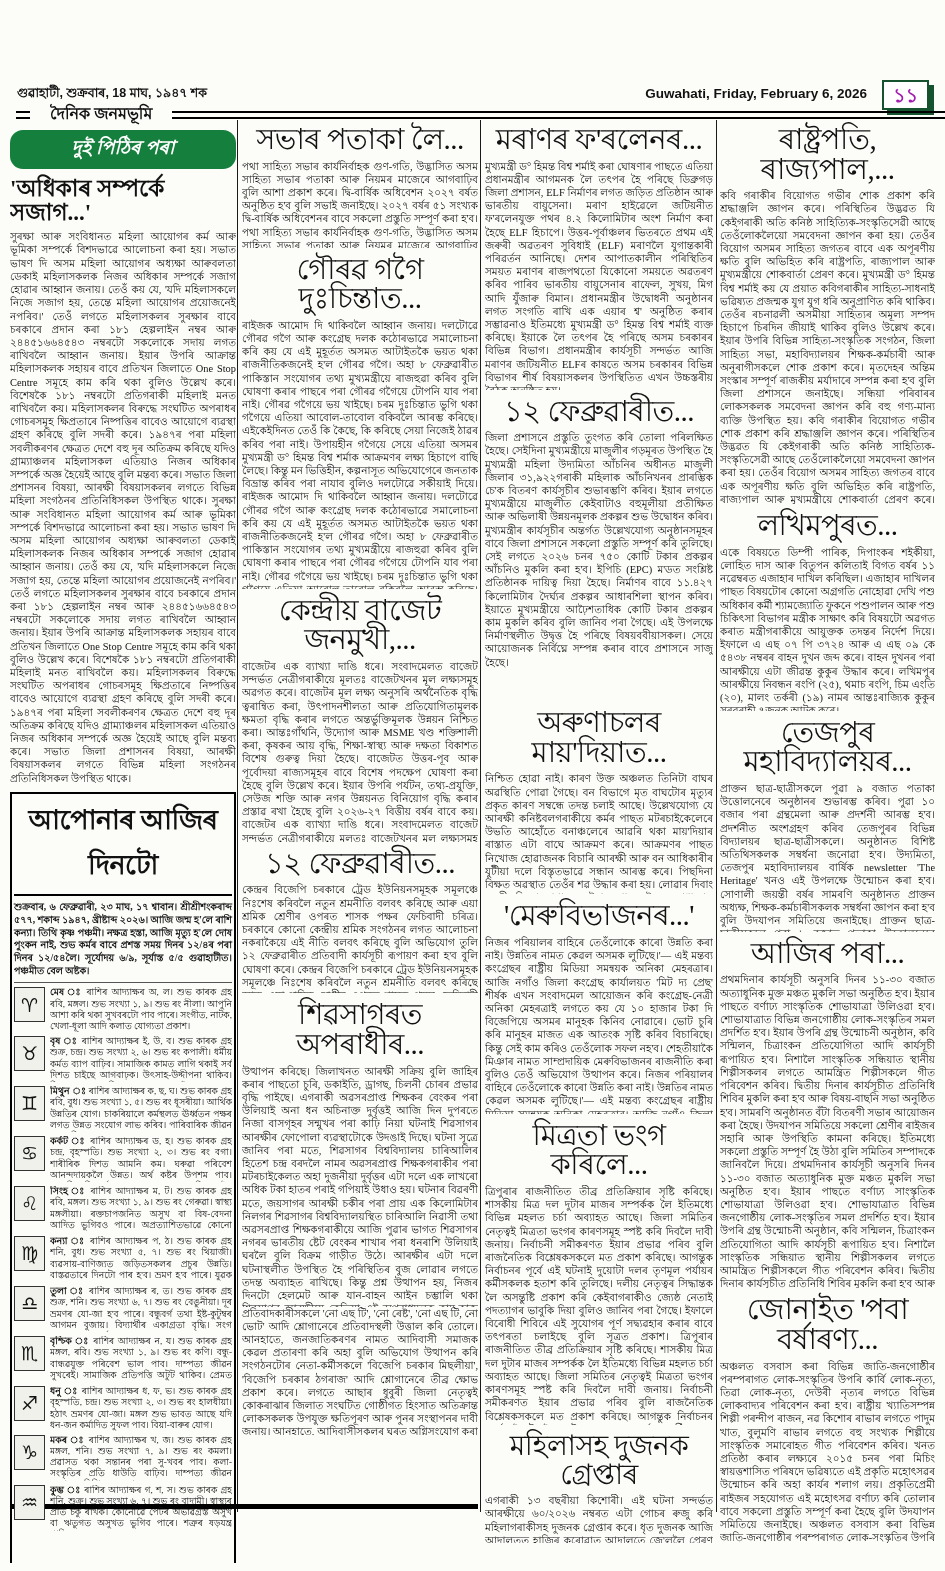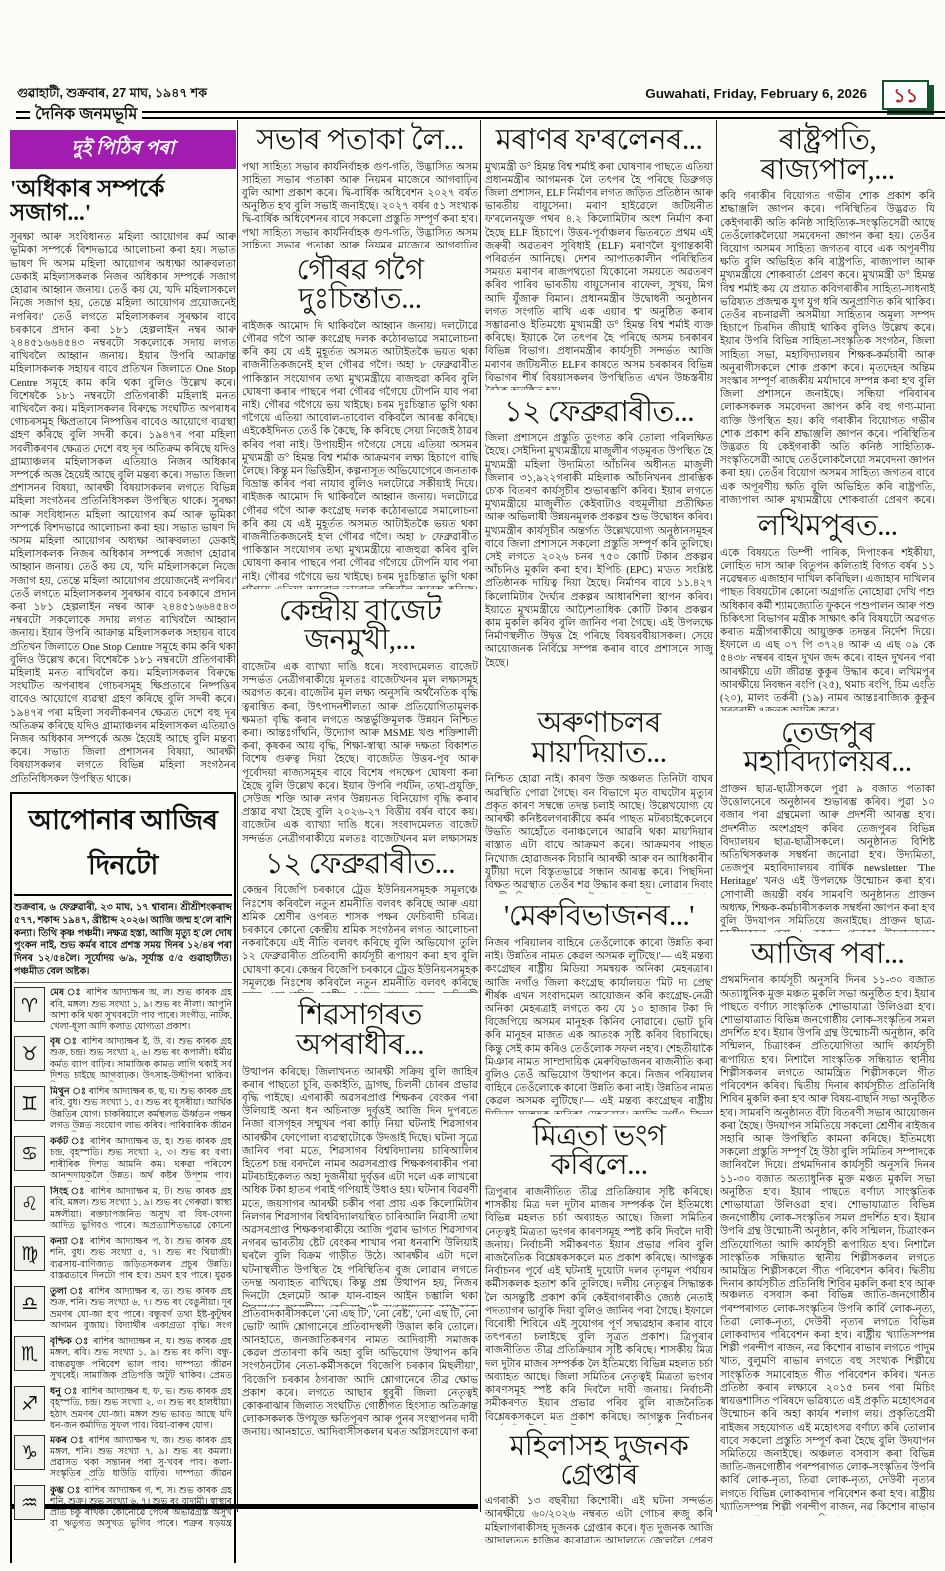--- a/index.html
+++ b/index.html
@@ -4,44 +4,44 @@
 <style>
   html,body{margin:0;padding:0;background:#d8d8d4;}
   .page{position:relative;width:945px;height:1571px;background:#fcfcf9;color:#121212;
         font-family:"Liberation Serif","DejaVu Serif",serif;overflow:hidden;margin:0 auto;}
   
   .dateline-as{position:absolute;top:84px;left:17px;font-size:12.5px;font-weight:bold;
                font-family:"Liberation Sans","DejaVu Sans",sans-serif;}
   .dateline-en{position:absolute;top:86px;right:78px;font-size:13.5px;font-weight:bold;
                font-family:"Liberation Sans","DejaVu Sans",sans-serif;}
   .pagebadge{position:absolute;top:80px;right:16px;border:2px solid #14532d;background:#fff;
-             color:#b91c1c;font-weight:bold;font-size:19px;padding:0 9px;line-height:26px;
+             color:#a21caf;font-weight:bold;font-size:19px;padding:0 9px;line-height:26px;
              box-shadow:5px 5px 0 #14532d;font-family:"DejaVu Sans",sans-serif;}
-  .mastrow{position:absolute;top:101px;left:16px;right:0;display:flex;align-items:center;gap:5px;}
+  .mastrow{position:absolute;top:101px;left:16px;right:0;display:flex;align-items:center;gap:20px;}
   .dbl{height:4px;border-top:2px solid #000;border-bottom:2px solid #000;}
   .dbl.short{width:14px;}
   .dbl.long{flex:1;}
   .masthead{font-size:16px;font-weight:bold;white-space:nowrap;}
   
   .col{position:absolute;top:118px;overflow:hidden;}
   .col1{left:10px;width:226px;height:1445px;}
   .col2{left:242px;width:236px;height:1385px;}
   .col3{left:485px;width:228px;height:1425px;}
   .col4{left:720px;width:215px;height:1425px;}
   .vrule{position:absolute;top:120px;width:1px;height:1392px;background:#1a1a1a;}
   .vr1{left:237px;} .vr2{left:480px;} .vr3{left:716px;}
   .botrule{position:absolute;left:10px;top:1504px;width:468px;height:5px;background:#000;}
   
   .hl{font-weight:normal;font-size:29px;line-height:1.02;text-align:center;margin:7px 0 5px;
       letter-spacing:-0.5px;}
   .hl.sm{font-size:28px;}
   .body{font-size:10.4px;line-height:1.27;text-align:justify;overflow:hidden;}
   
-  .banner{background:#a21caf;color:#fff;font-style:italic;font-weight:bold;font-size:19px;
-          text-align:center;padding:3px 0 4px;margin-top:12px;}
+  .banner{background:#15803d;color:#fff;font-style:italic;font-weight:bold;font-size:19px;
+          text-align:center;padding:3px 0 4px;margin-top:12px;border-radius:13px;}
   .c1hl{font-weight:bold;font-size:23px;text-align:left;margin:8px 0 5px;line-height:1.05;}
   .c1body{height:553px;}
   
   .almanac{border:2px solid #000;margin-top:9px;height:836px;padding:5px 2px;
            box-sizing:border-box;overflow:hidden;}
   .alm-title{font-size:27px;font-weight:bold;text-align:center;border-bottom:2px solid #000;
              padding-bottom:5px;margin-bottom:5px;letter-spacing:-0.5px;}
   .alm-intro{font-size:9.6px;line-height:1.32;text-align:justify;font-weight:bold;
              border-bottom:1px solid #555;padding-bottom:5px;}
   .sign{display:flex;gap:5px;margin-top:4px;align-items:flex-start;}
@@ -49,21 +49,21 @@
             align-items:center;justify-content:center;font-size:19px;
             font-family:"DejaVu Sans",sans-serif;}
   .sign .tx{font-size:9.1px;line-height:1.22;text-align:justify;overflow:hidden;max-height:46px;}
   .sign .tx b{font-size:9.4px;}
 </style>
 </head>
 <body>
 
 <div class="page">
 
-  <div class="dateline-as">গুৱাহাটী, শুক্ৰবাৰ, 27 মাঘ, ১৯৪৭ শক</div>
+  <div class="dateline-as">গুৱাহাটী, শুক্ৰবাৰ, 18 মাঘ, ১৯৪৭ শক</div>
   <div class="dateline-en">Guwahati, Friday, February 6, 2026</div>
   <div class="pagebadge">১১</div>
   <div class="mastrow">
     <div class="dbl short"></div>
     <div class="masthead">দৈনিক জনমভূমি</div>
     <div class="dbl long"></div>
   </div>
 
   <div class="vrule vr1"></div>
   <div class="vrule vr2"></div>
@@ -194,17 +194,18 @@
     </div>
     <div>
       <div class="hl">তেজপুৰ মহাবিদ্যালয়ৰ...</div>
       <div class="body" style="height:150px">প্ৰাক্তন ছাত্ৰ-ছাত্ৰীসকলে পুৱা ৯ বজাত পতাকা উত্তোলনেৰে অনুষ্ঠানৰ শুভাৰম্ভ কৰিব। পুৱা ১০ বজাৰ পৰা গ্ৰন্থমেলা আৰু প্ৰদৰ্শনী আৰম্ভ হ'ব। প্ৰদৰ্শনীত অংশগ্ৰহণ কৰিব তেজপুৰৰ বিভিন্ন বিদ্যালয়ৰ ছাত্ৰ-ছাত্ৰীসকলে। অনুষ্ঠানত বিশিষ্ট অতিথিসকলক সম্বৰ্ধনা জনোৱা হ'ব। উদ্যমিতা, তেজপুৰ মহাবিদ্যালয়ৰ বাৰ্ষিক newsletter 'The Heritage' খনও এই উপলক্ষে উন্মোচন কৰা হ'ব। সোণালী জয়ন্তী বৰ্ষৰ সামৰণি অনুষ্ঠানত প্ৰাক্তন অধ্যক্ষ, শিক্ষক-কৰ্মচাৰীসকলক সম্বৰ্ধনা জ্ঞাপন কৰা হ'ব বুলি উদযাপন সমিতিয়ে জনাইছে। প্ৰাক্তন ছাত্ৰ-ছাত্ৰীসকলে পুৱা ৯ বজাত পতাকা উত্তোলনেৰে অনুষ্ঠানৰ শুভাৰম্ভ কৰিব। পুৱা ১০ বজাৰ পৰা গ্ৰন্থমেলা আৰু প্ৰদৰ্শনী আৰম্ভ হ'ব। প্ৰদৰ্শনীত অংশগ্ৰহণ কৰিব তেজপুৰৰ বিভিন্ন বিদ্যালয়ৰ ছাত্ৰ-ছাত্ৰীসকলে। অনুষ্ঠানত বিশিষ্ট অতিথিসকলক সম্বৰ্ধনা জনোৱা হ'ব। উদ্যমিতা, তেজপুৰ মহাবিদ্যালয়ৰ বাৰ্ষিক newsletter 'The Heritage' খনও এই উপলক্ষে উন্মোচন কৰা হ'ব। সোণালী জয়ন্তী বৰ্ষৰ সামৰণি অনুষ্ঠানত প্ৰাক্তন অধ্যক্ষ, শিক্ষক-কৰ্মচাৰীসকলক সম্বৰ্ধনা জ্ঞাপন কৰা হ'ব বুলি উদযাপন সমিতিয়ে জনাইছে।</div>
     </div>
     <div>
       <div class="hl">আজিৰ পৰা...</div>
       <div class="body" style="height:315px">প্ৰথমদিনাৰ কাৰ্যসূচী অনুসৰি দিনৰ ১১-৩০ বজাত অত্যাধুনিক মুক্ত মঞ্চত মুকলি সভা অনুষ্ঠিত হ'ব। ইয়াৰ পাছতে বৰ্ণাঢ্য সাংস্কৃতিক শোভাযাত্ৰা উলিওৱা হ'ব। শোভাযাত্ৰাত বিভিন্ন জনগোষ্ঠীয় লোক-সংস্কৃতিৰ সমল প্ৰদৰ্শিত হ'ব। ইয়াৰ উপৰি গ্ৰন্থ উন্মোচনী অনুষ্ঠান, কবি সন্মিলন, চিত্ৰাংকন প্ৰতিযোগিতা আদি কাৰ্যসূচী ৰূপায়িত হ'ব। নিশালৈ সাংস্কৃতিক সন্ধিয়াত স্থানীয় শিল্পীসকলৰ লগতে আমন্ত্ৰিত শিল্পীসকলে গীত পৰিবেশন কৰিব। দ্বিতীয় দিনাৰ কাৰ্যসূচীত প্ৰতিনিধি শিবিৰ মুকলি কৰা হ'ব আৰু বিষয়-বাছনি সভা অনুষ্ঠিত হ'ব। সামৰণি অনুষ্ঠানত বঁটা বিতৰণী সভাৰ আয়োজন কৰা হৈছে। উদযাপন সমিতিয়ে সকলো শ্ৰেণীৰ ৰাইজৰ সহাৰি আৰু উপস্থিতি কামনা কৰিছে। ইতিমধ্যে সকলো প্ৰস্তুতি সম্পূৰ্ণ হৈ উঠা বুলি সমিতিৰ সম্পাদকে জানিবলৈ দিয়ে। প্ৰথমদিনাৰ কাৰ্যসূচী অনুসৰি দিনৰ ১১-৩০ বজাত অত্যাধুনিক মুক্ত মঞ্চত মুকলি সভা অনুষ্ঠিত হ'ব। ইয়াৰ পাছতে বৰ্ণাঢ্য সাংস্কৃতিক শোভাযাত্ৰা উলিওৱা হ'ব। শোভাযাত্ৰাত বিভিন্ন জনগোষ্ঠীয় লোক-সংস্কৃতিৰ সমল প্ৰদৰ্শিত হ'ব। ইয়াৰ উপৰি গ্ৰন্থ উন্মোচনী অনুষ্ঠান, কবি সন্মিলন, চিত্ৰাংকন প্ৰতিযোগিতা আদি কাৰ্যসূচী ৰূপায়িত হ'ব। নিশালৈ সাংস্কৃতিক সন্ধিয়াত স্থানীয় শিল্পীসকলৰ লগতে আমন্ত্ৰিত শিল্পীসকলে গীত পৰিবেশন কৰিব। দ্বিতীয় দিনাৰ কাৰ্যসূচীত প্ৰতিনিধি শিবিৰ মুকলি কৰা হ'ব আৰু বিষয়-বাছনি সভা অনুষ্ঠিত হ'ব। সামৰণি অনুষ্ঠানত বঁটা বিতৰণী সভাৰ আয়োজন কৰা হৈছে। উদযাপন সমিতিয়ে সকলো শ্ৰেণীৰ ৰাইজৰ সহাৰি আৰু উপস্থিতি কামনা কৰিছে। ইতিমধ্যে সকলো প্ৰস্তুতি সম্পূৰ্ণ হৈ উঠা বুলি সমিতিৰ সম্পাদকে জানিবলৈ দিয়ে।</div>
     </div>
     <div>
+      <div class="hl">জোনাইত 'পবা বৰ্ষাৰণ্য...</div>
       <div class="body" style="height:228px">অঞ্চলত বসবাস কৰা বিভিন্ন জাতি-জনগোষ্ঠীৰ পৰম্পৰাগত লোক-সংস্কৃতিৰ উপৰি কাৰ্বি লোক-নৃত্য, তিৱা লোক-নৃত্য, দেউৰী নৃত্যৰ লগতে বিভিন্ন লোকবাদ্যৰ পৰিবেশন কৰা হ'ব। ৰাষ্ট্ৰীয় খ্যাতিসম্পন্ন শিল্পী পৰন্দীপ ৰাজন, নৱ কিশোৰ ৰাভাৰ লগতে পাদুম খাত, বুলুমণি ৰাভাৰ লগতে বহু সংখ্যক শিল্পীয়ে সাংস্কৃতিক সমাৰোহত গীত পৰিবেশন কৰিব। খনত প্ৰতিষ্ঠা কৰাৰ লক্ষ্যৰে ২০১৫ চনৰ পৰা মিচিং স্বায়ত্তশাসিত পৰিষদে ভৱিষ্যতে এই প্ৰকৃতি মহোৎসৱৰ উন্মোচন কৰি অহা কাৰ্যৰ শলাগ লয়। প্ৰকৃতিপ্ৰেমী ৰাইজৰ সহযোগত এই মহোৎসৱ বৰ্ণাঢ্য কৰি তোলাৰ বাবে সকলো প্ৰস্তুতি সম্পূৰ্ণ কৰা হৈছে বুলি উদযাপন সমিতিয়ে জনাইছে। অঞ্চলত বসবাস কৰা বিভিন্ন জাতি-জনগোষ্ঠীৰ পৰম্পৰাগত লোক-সংস্কৃতিৰ উপৰি কাৰ্বি লোক-নৃত্য, তিৱা লোক-নৃত্য, দেউৰী নৃত্যৰ লগতে বিভিন্ন লোকবাদ্যৰ পৰিবেশন কৰা হ'ব। ৰাষ্ট্ৰীয় খ্যাতিসম্পন্ন শিল্পী পৰন্দীপ ৰাজন, নৱ কিশোৰ ৰাভাৰ লগতে পাদুম খাত, বুলুমণি ৰাভাৰ লগতে বহু সংখ্যক শিল্পীয়ে সাংস্কৃতিক সমাৰোহত গীত পৰিবেশন কৰিব। খনত প্ৰতিষ্ঠা কৰাৰ লক্ষ্যৰে ২০১৫ চনৰ পৰা মিচিং স্বায়ত্তশাসিত পৰিষদে ভৱিষ্যতে এই প্ৰকৃতি মহোৎসৱৰ উন্মোচন কৰি অহা কাৰ্যৰ শলাগ লয়। প্ৰকৃতিপ্ৰেমী ৰাইজৰ সহযোগত এই মহোৎসৱ বৰ্ণাঢ্য কৰি তোলাৰ বাবে সকলো প্ৰস্তুতি সম্পূৰ্ণ কৰা হৈছে বুলি উদযাপন সমিতিয়ে জনাইছে।</div>
     </div>
   </div>
 
 </div>
 
 </body></html>

